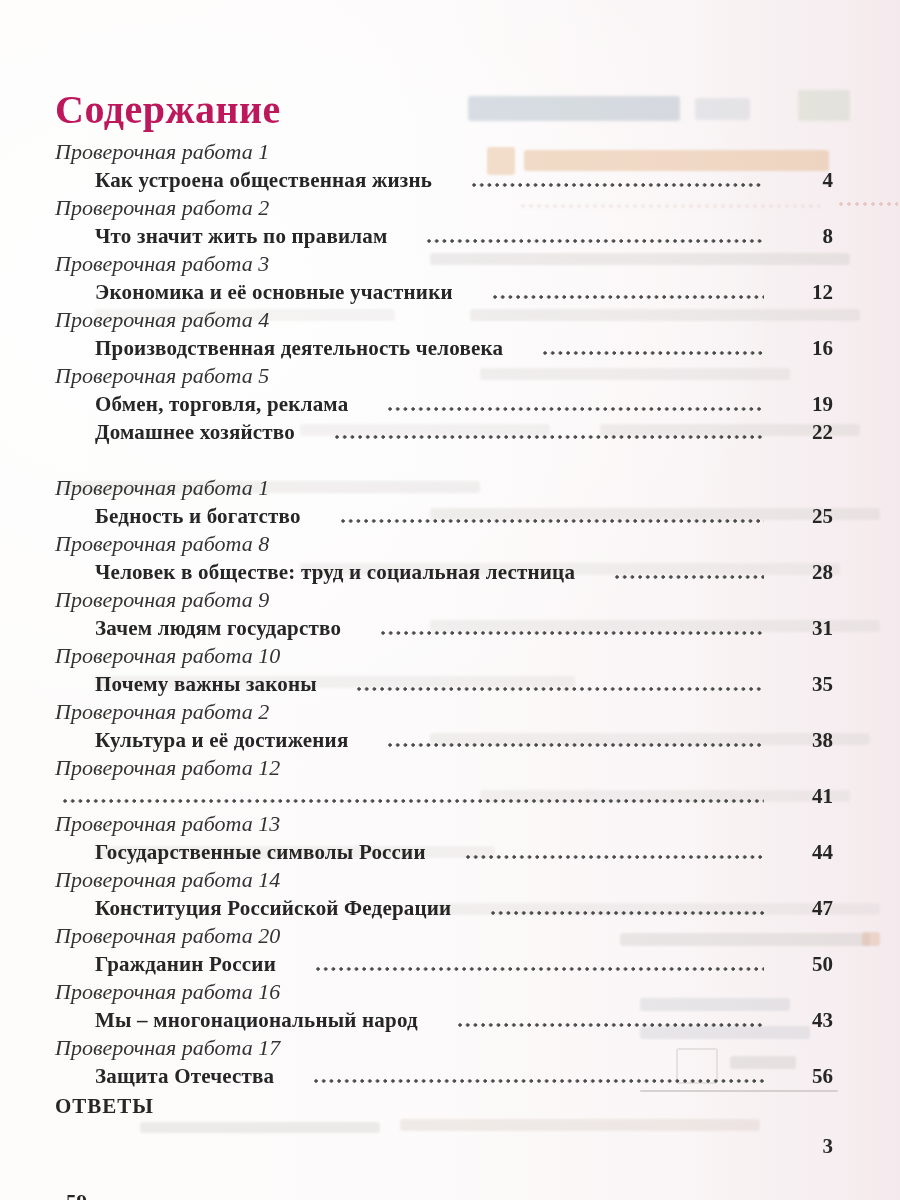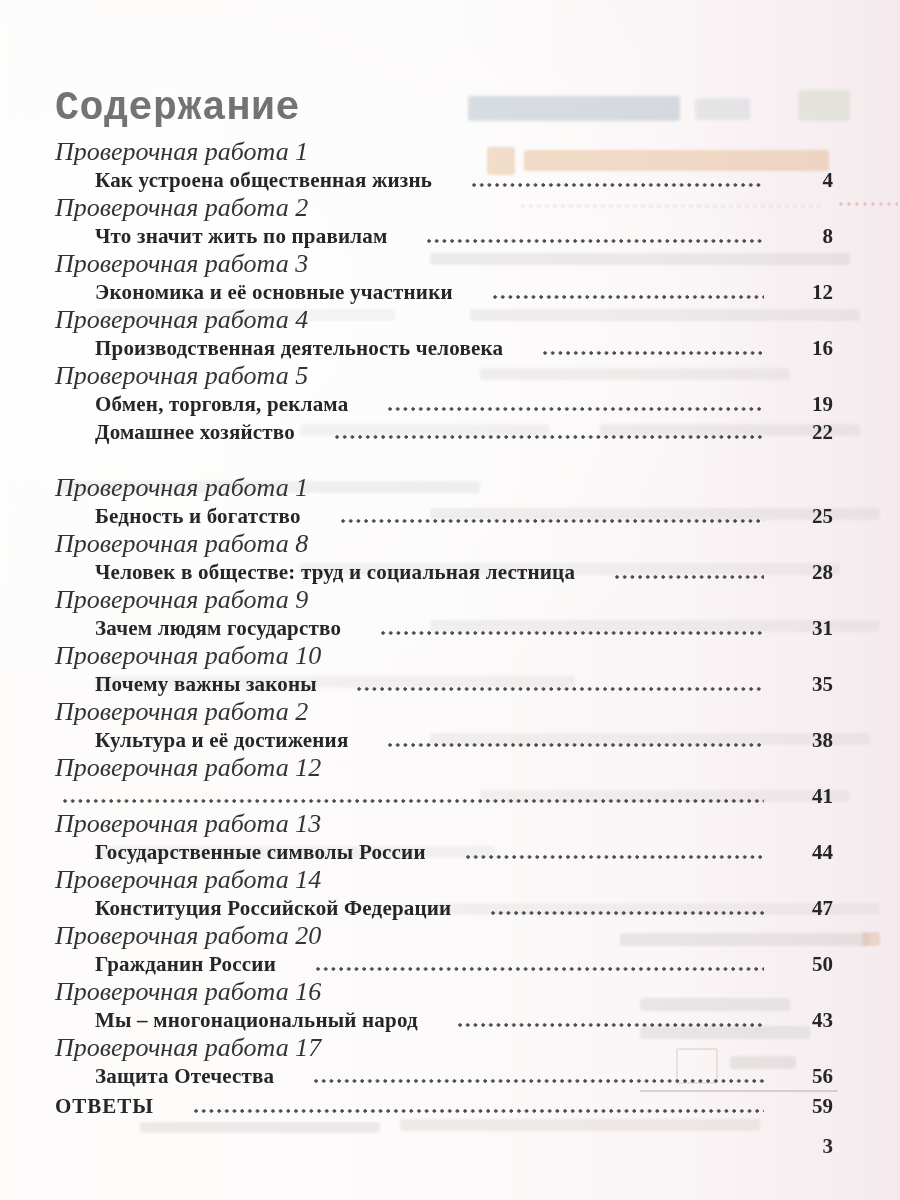--- a/index.html
+++ b/index.html
@@ -10,47 +10,47 @@
       radial-gradient(900px 700px at 18% 25%, rgba(255,255,255,0.85), rgba(255,255,255,0) 70%),
       linear-gradient(90deg, #fdfcfb 0%, #fcfafa 48%, #faf5f6 75%, #f6eef0 92%, #f4eaed 100%);
   }
   #page { position: absolute; inset: 0; }
   #ghost-layer { position: absolute; inset: 0; z-index: 1; pointer-events: none; }
   #ghost-layer div { position: absolute; }
   #content { position: absolute; inset: 0; z-index: 2; }
 
   #title {
     position: absolute; left: 55px; top: 86px; margin: 0;
-    font-family: Liberation Mono, monospace;
-    font-size: 40px; font-weight: bold; letter-spacing: 0.5px; color: #737373;
+    font-family: Liberation Serif, serif;
+    font-size: 40px; font-weight: bold; letter-spacing: 0.5px; color: #be185d;
   }
 
   #toc { position: absolute; left: 55px; top: 138px; width: 778px; }
   .toc-pair { height: 56px; }
   .toc-heading {
     height: 28px; line-height: 28px;
-    font-style: italic; font-size: 26px; color: #333;
+    font-style: italic; font-size: 22px; color: #333;
     white-space: nowrap;
   }
   .toc-row {
     height: 28px; line-height: 28px;
     display: flex; align-items: baseline;
     font-weight: bold; font-size: 21px; color: #262626; gap: 32px;
   }
   .toc-row .sub-label { padding-left: 40px; white-space: nowrap; letter-spacing: 0.2px; }
   .dots {
     flex: 1; align-self: flex-end;
     height: 10px; margin: 0 5px 4px 7px;
     background-image: radial-gradient(circle at 3px 5px, #3c3c3c 1.45px, rgba(0,0,0,0) 1.95px);
     background-size: 7.7px 10px; background-repeat: repeat-x;
     opacity: 0.92;
   }
   .page-num { min-width: 32px; text-align: right; }
 
-  #answers-row { margin-top: 2px; }
+  #answers-row { margin-top: 2px; flex-direction: column; }
   #answers-row .answers-label { padding-left: 0; letter-spacing: 1px; white-space: nowrap; }
 
   #folio {
     position: absolute; top: 1134px; left: 55px; width: 778px;
     text-align: right; font-weight: bold; font-size: 21px; color: #2a2a2a;
   }
 </style>
 </head>
 <body>
 

